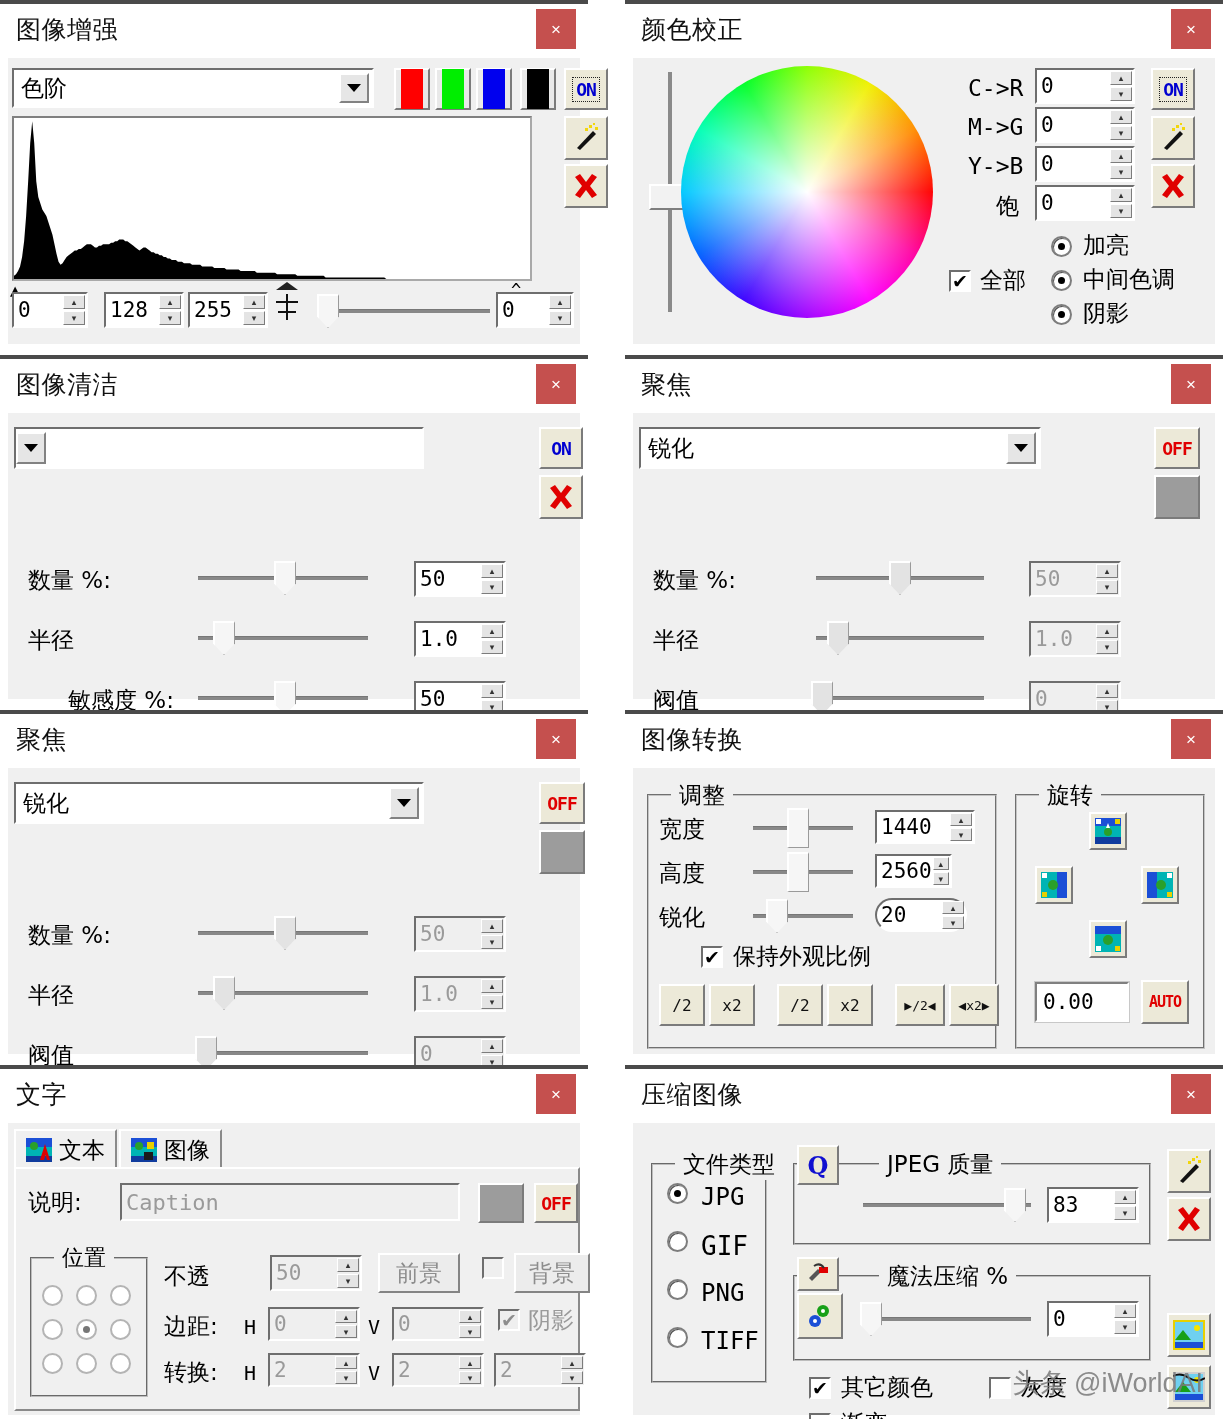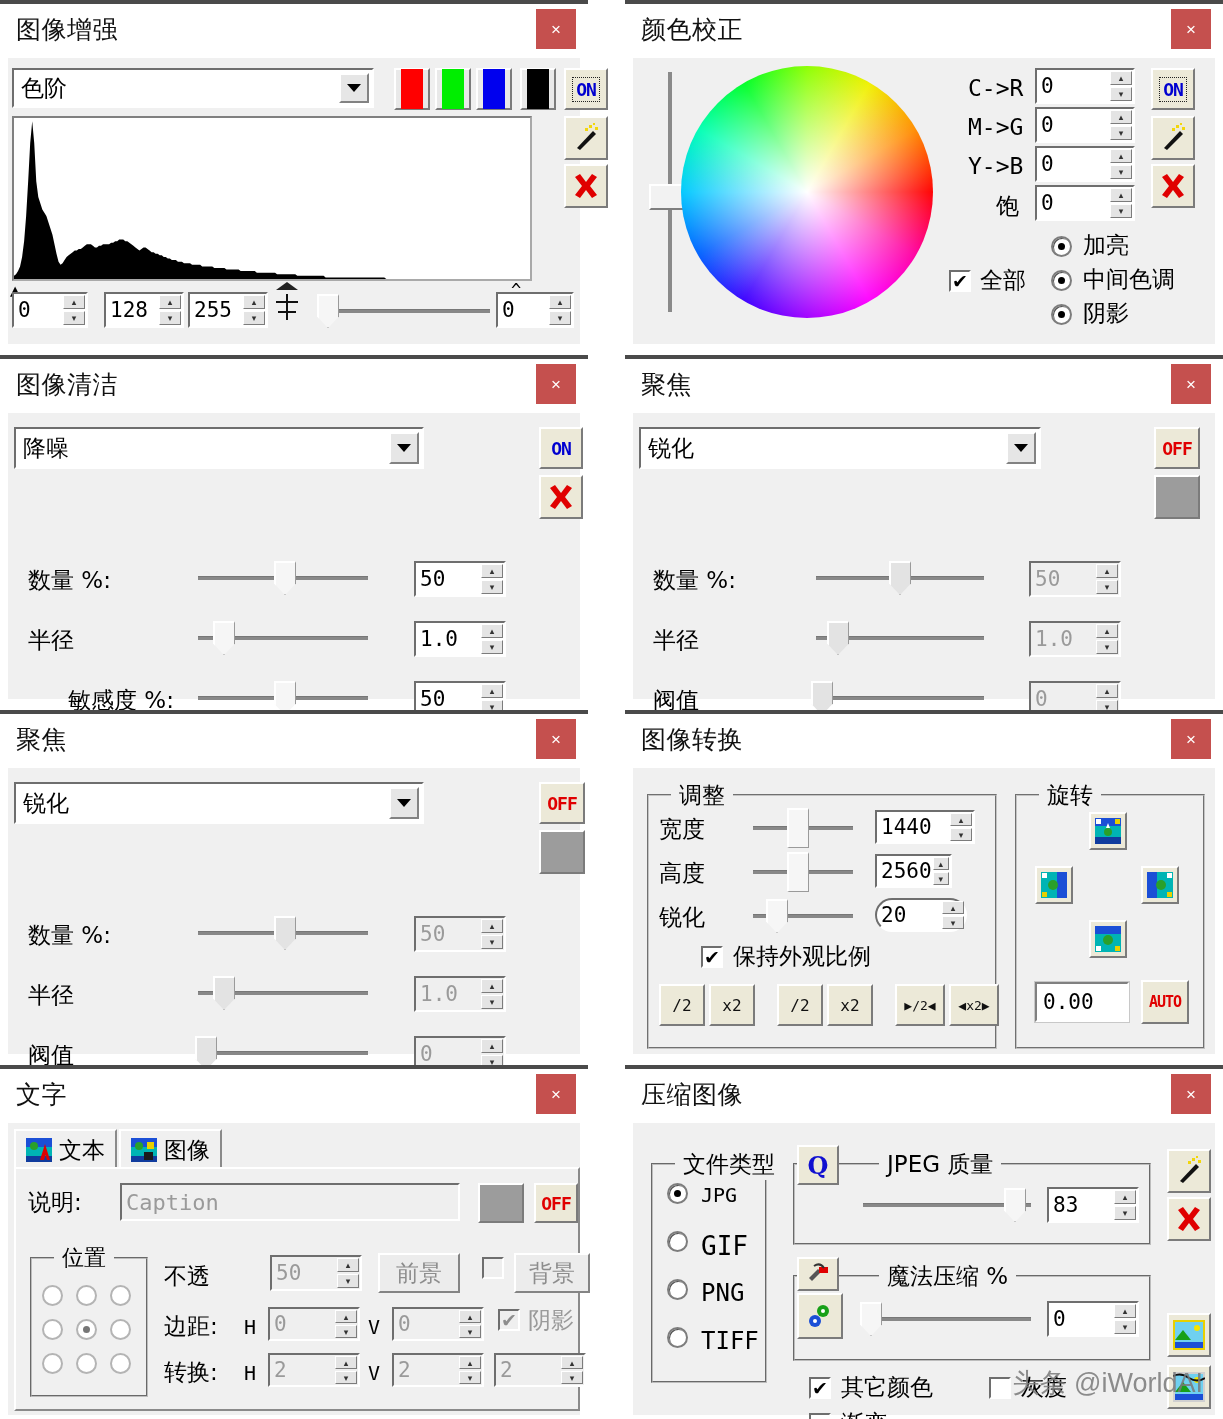--- a/index.html
+++ b/index.html
@@ -377,21 +377,20 @@
   </div>
 
   <div class="panel" style="left:0; top:355px; width:588px; height:348px;">
     <div class="panel-rule"></div>
     <div class="panel-head">
       <div class="panel-title">图像清洁</div>
       <div class="close-btn">×</div>
     </div>
     <div class="panel-body">
       <div class="combo" style="left:6px; top:14px; width:410px; height:42px;">
-        <div class="cval">降噪</div>
         <div class="arrowbox">
             <i class="tri-down"></i>
           </div>
       </div>
       <div class="tbtn" style="left:531px; top:14px; width:44px; height:42px;">
         <span class="onlbl">ON</span>
       </div>
       <div class="tbtn" style="left:531px; top:62px; width:44px; height:44px;">
         <svg class="ico" width="30" height="30" viewBox="0 0 30 30">
           <path d="M4 6 L9 3 L15 11 L21 3 L26 6 L19 15 L26 24 L21 27 L15 19 L9 27 L4 24 L11 15 Z" fill="#e00000"></path>
@@ -810,21 +809,21 @@
       <div class="panel-title">压缩图像</div>
       <div class="close-btn">×</div>
     </div>
     <div class="panel-body">
 
       <div class="group" style="left:18px; top:40px; width:116px; height:220px; border-color:#bdbdbd;">
         <div class="gtitle">文件类型</div>
         <div class="rb" style="left:14px; top:18px;">
             <span class="dot"></span>
           </div>
-        <div class="lblm" style="left:48px; top:18px; font-size:20px;">JPG</div>
+        <div class="lblm" style="left:48px; top:18px; font-size:24px;">JPG</div>
         <div class="rb" style="left:14px; top:66px;"></div>
         <div class="lblm" style="left:48px; top:66px; font-size:26px;">GIF</div>
         <div class="rb" style="left:14px; top:114px;"></div>
         <div class="lblm" style="left:48px; top:114px; font-size:24px;">PNG</div>
         <div class="rb" style="left:14px; top:162px;"></div>
         <div class="lblm" style="left:48px; top:162px; font-size:24px;">TIFF</div>
       </div>
 
       <div class="group" style="left:160px; top:40px; width:358px; height:82px; border-color:#bdbdbd;">
         <div class="gtitle" style="left:84px;">JPEG 质量</div>

